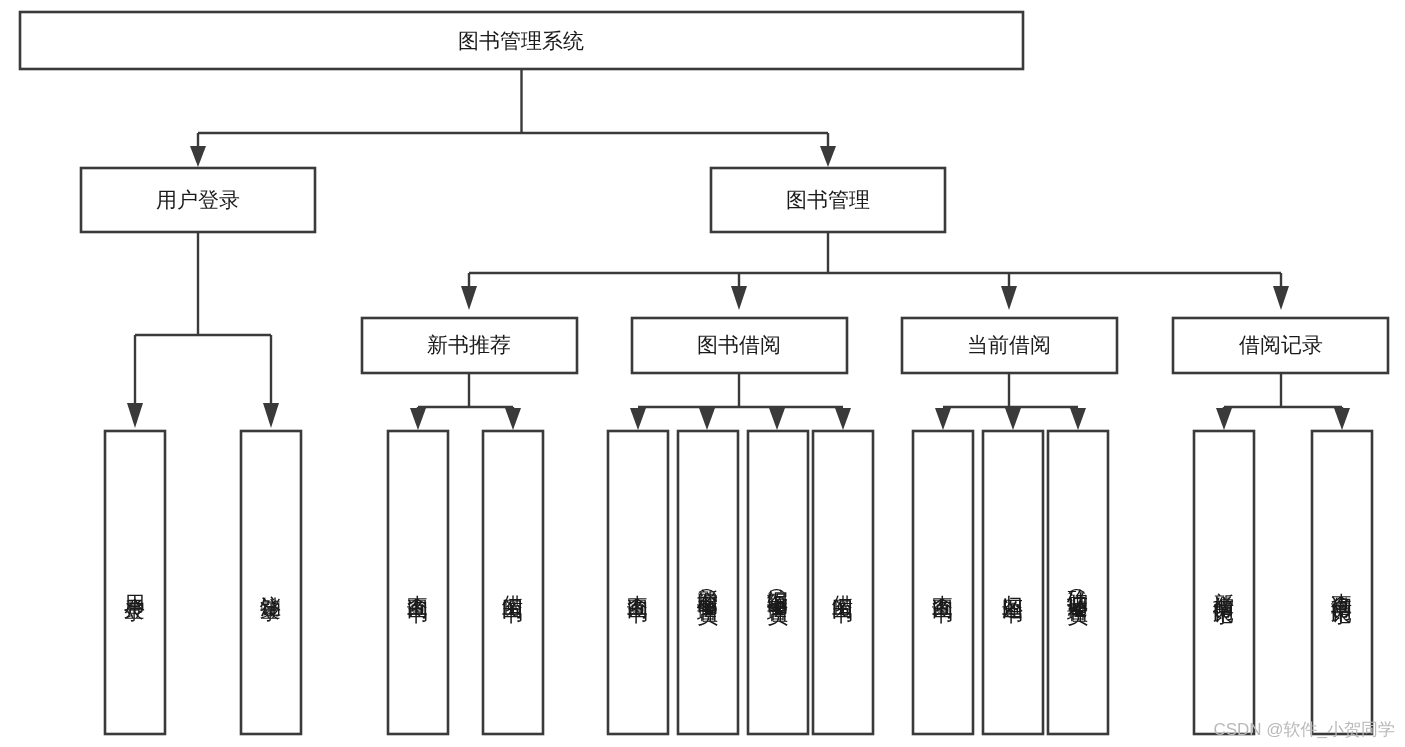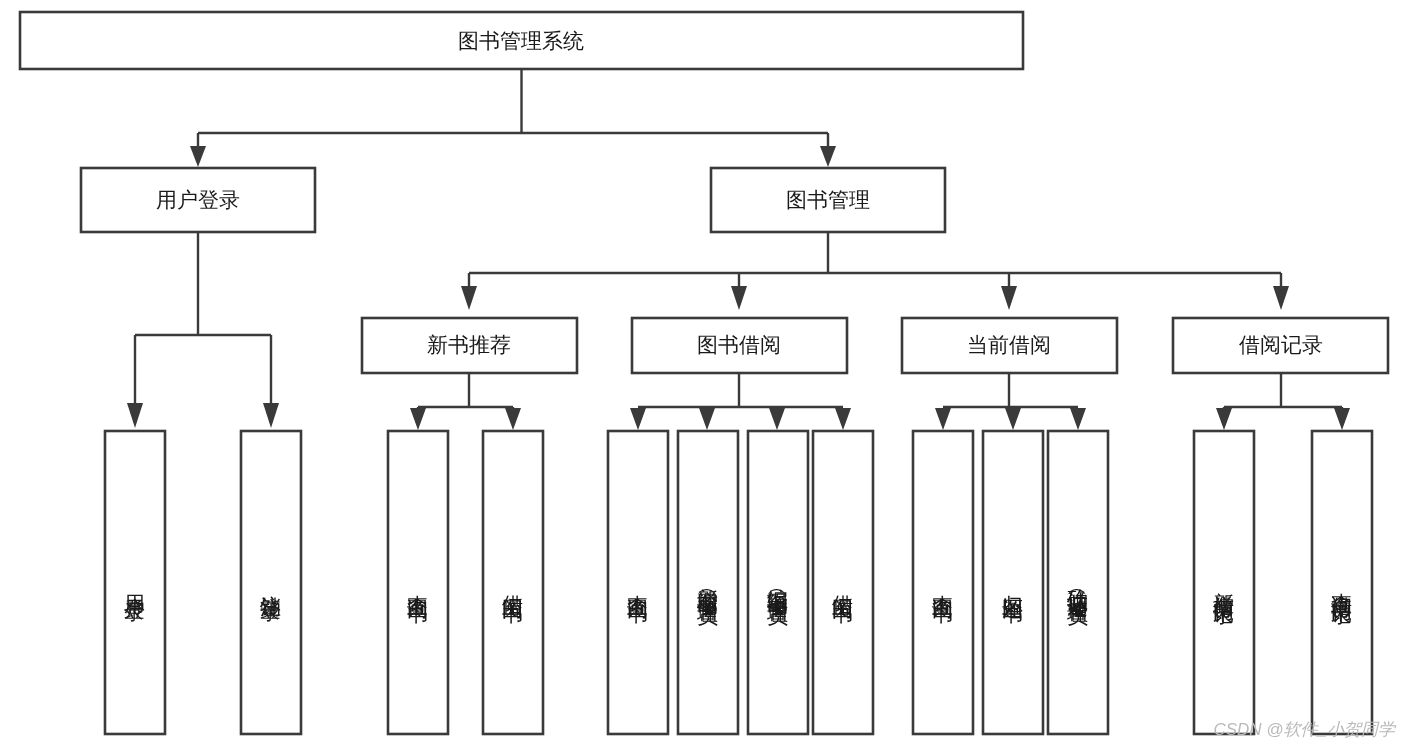--- a/index.html
+++ b/index.html
@@ -60,21 +60,20 @@
   }
   .watermark {
     position: absolute;
     right: 10px;
     bottom: 6px;
     font-family: "Liberation Sans", "DejaVu Sans", sans-serif;
     font-size: 17px;
     color: #b9b9b9;
     white-space: nowrap;
     user-select: none;
-    font-style: italic;
   }
 </style>
 </head>
 <body>
 
 <div id="diagram-root">
 
   <svg class="flow" viewBox="0 0 1405 747" xmlns="http://www.w3.org/2000/svg">
 
     <defs>

